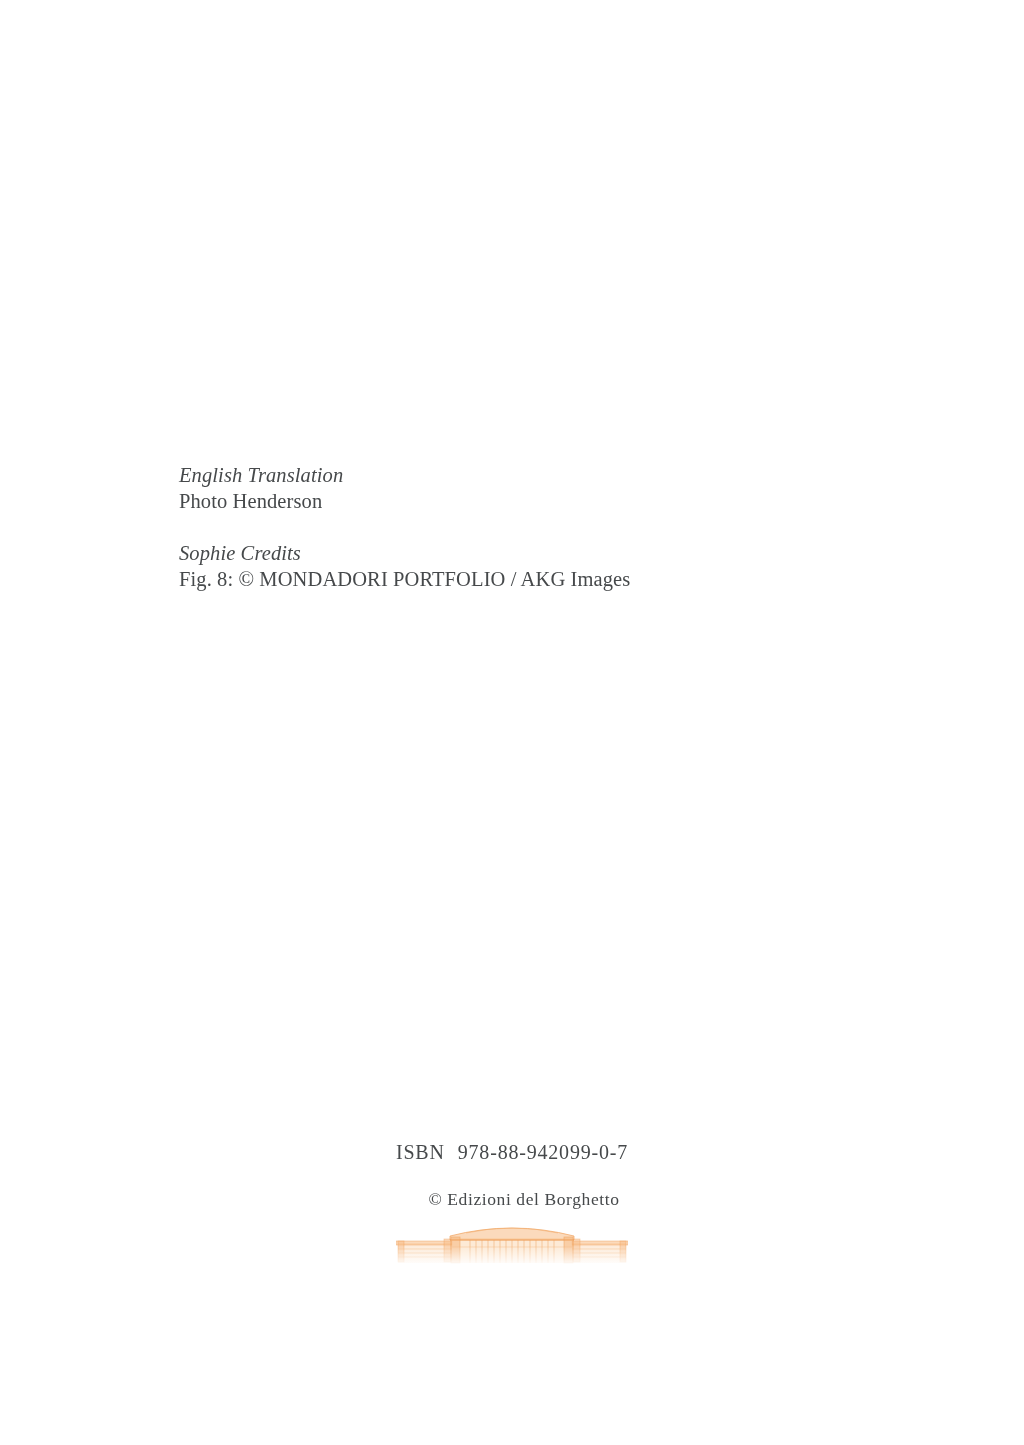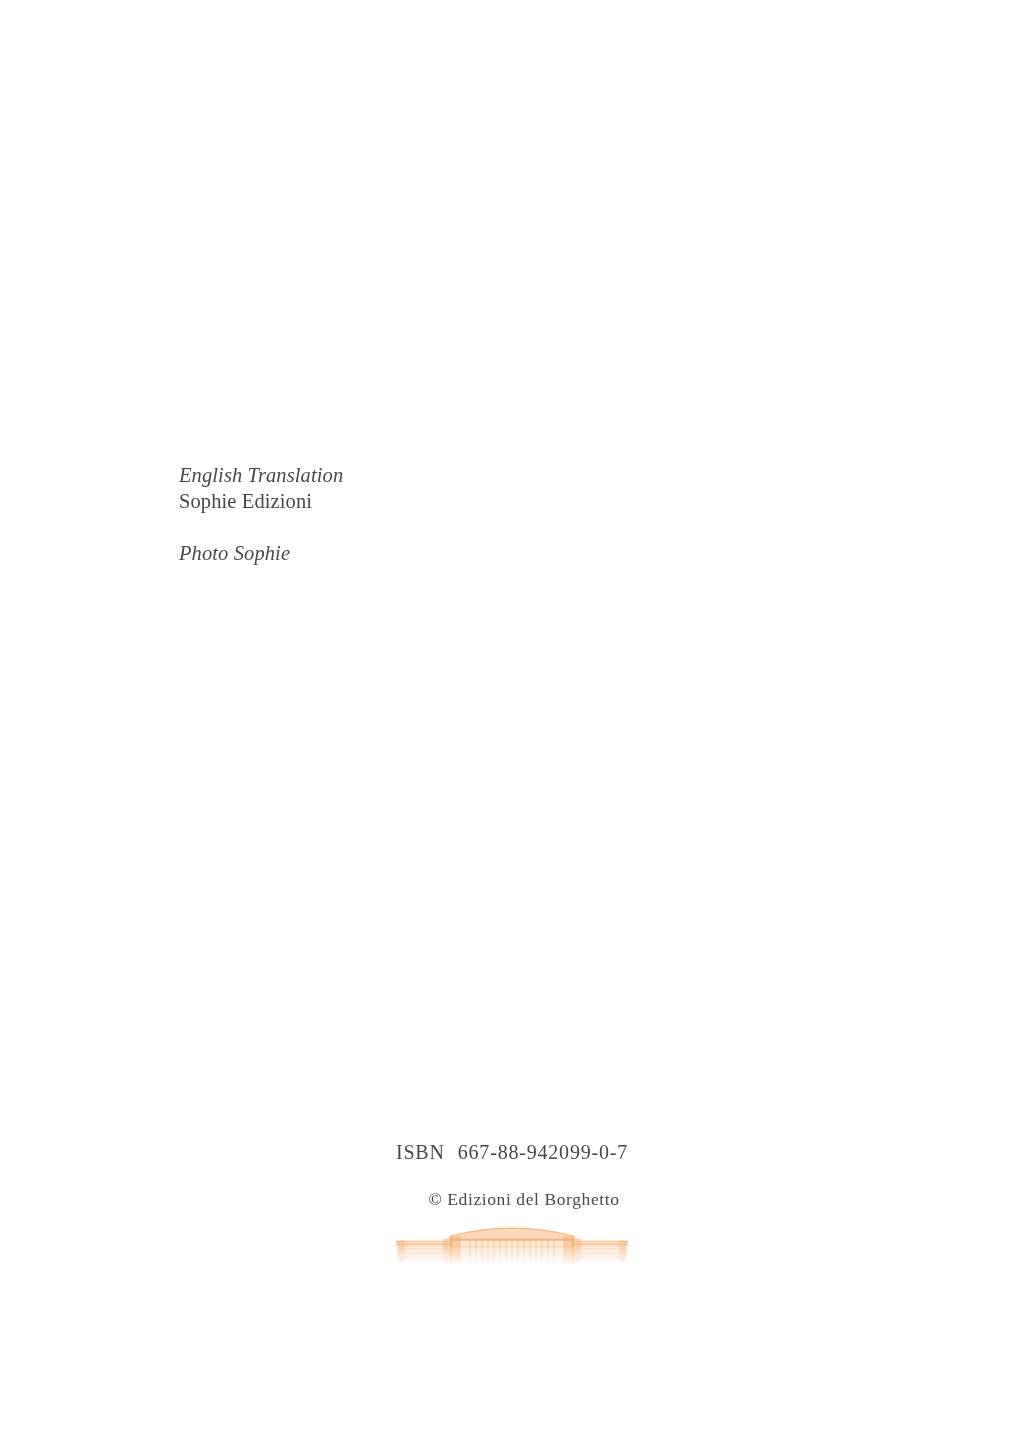--- a/index.html
+++ b/index.html
@@ -53,29 +53,30 @@
     justify-content: center;
   }
 </style>
 </head>
 <body>
 
 <div class="page">
 
   <section class="credits">
     <div class="line italic">English Translation</div>
-    <div class="line">Sophie Edizioni</div>
+    <div class="line">Photo Henderson</div>
 
     <div class="spacer"></div>
 
-    <div class="line italic">Photo Sophie</div>
+    <div class="line italic">Sophie Credits</div>
+    <div class="line">Fig. 8: © MONDADORI PORTFOLIO / AKG Images</div>
   </section>
 
   <div class="isbn-line">
-    <span>ISBN</span><span class="isbn-number">667-88-942099-0-7</span>
+    <span>ISBN</span><span class="isbn-number">978-88-942099-0-7</span>
   </div>
 
   <div class="publisher-line">© Edizioni del Borghetto</div>
 
   <div class="logo-wrap">
     <svg width="232" height="46" viewBox="0 0 232 46">
       <defs>
         <linearGradient id="fadeout" x1="0" y1="0" x2="0" y2="1">
           <stop offset="0" stop-color="#ffffff" stop-opacity="0"></stop>
           <stop offset="1" stop-color="#ffffff" stop-opacity="1"></stop>

